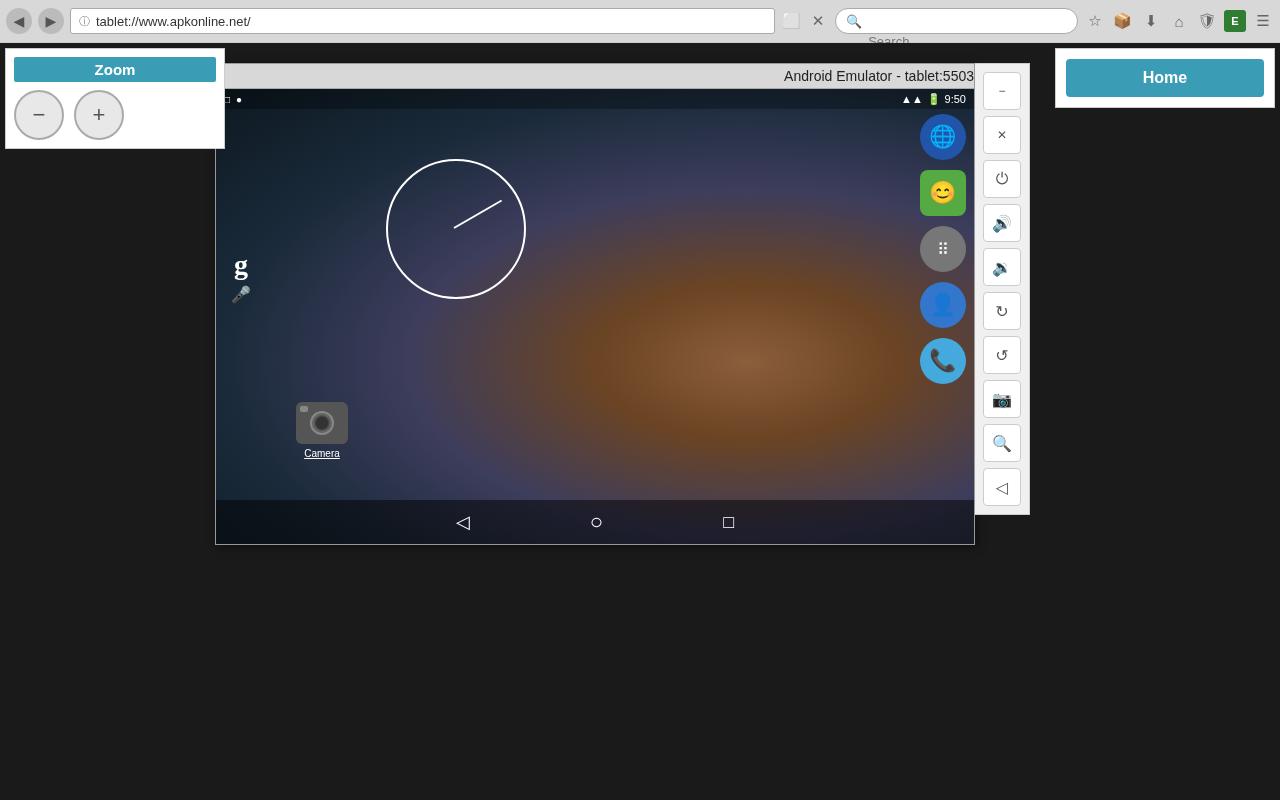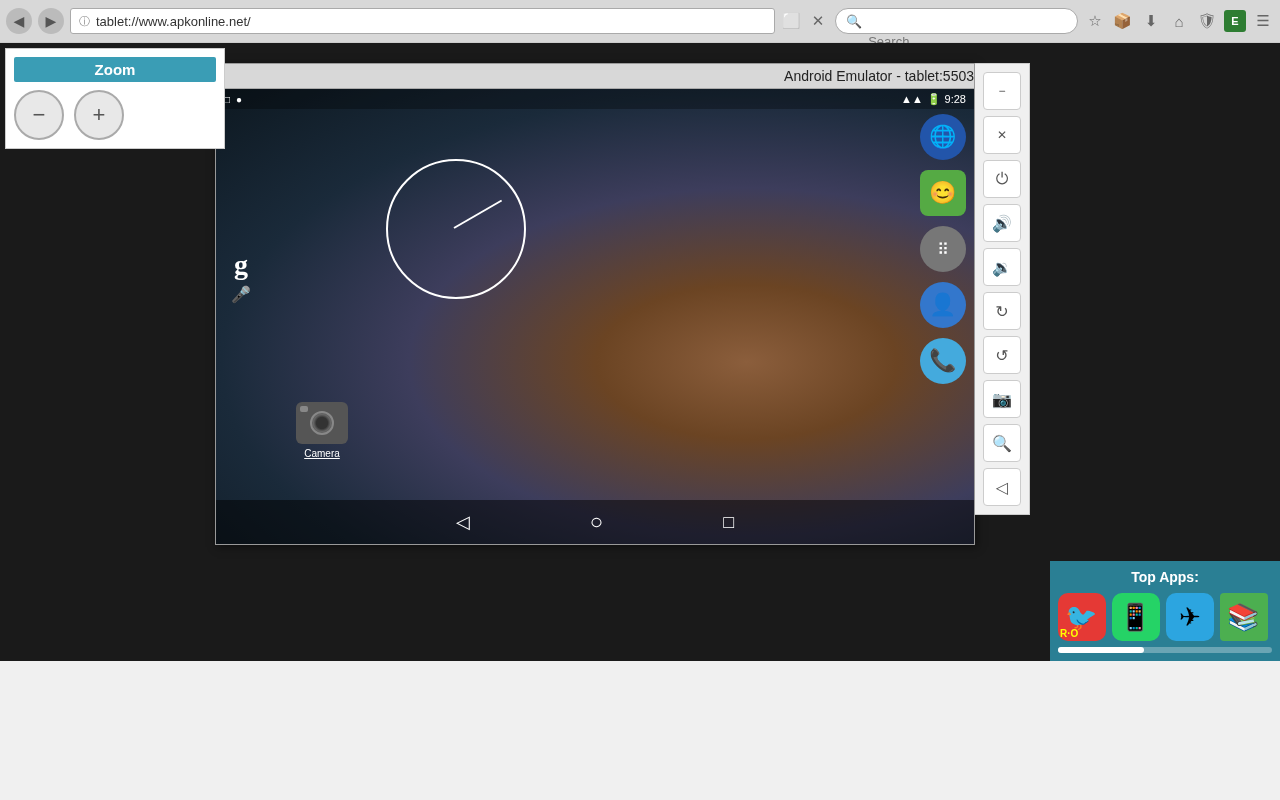--- a/index.html
+++ b/index.html
@@ -69,21 +69,21 @@
       background: #2e7d32;
       border-radius: 3px;
       color: white;
       font-size: 11px;
       font-weight: bold;
     }
 
     
     .page-content {
       width: 1280px;
-      height: 618px;
+      height: 758px;
       background: #1a1a1a;
       position: relative;
     }
 
     
     .zoom-panel {
       position: absolute;
       top: 5px; left: 5px;
       width: 220px;
       background: white;
@@ -386,37 +386,40 @@
 <div class="page-content">
 
   <div class="zoom-panel">
     <div class="zoom-label">Zoom</div>
     <div class="zoom-controls">
       <button class="zoom-btn">−</button>
       <button class="zoom-btn">+</button>
     </div>
   </div>
 
+  <div class="home-panel">
+    <button class="home-btn">Home</button>
+  </div>
 
   <div class="emulator-wrapper">
     <div class="emulator-window">
       <div class="emulator-titlebar">Android Emulator - tablet:5503</div>
       <div class="emulator-screen">
 
         <div class="android-bg"></div>
 
         <div class="android-statusbar">
           <div class="status-left">
             <span class="status-icon">□</span>
             <span class="status-icon">●</span>
           </div>
           <div class="status-right">
             <span>▲▲</span>
             <span>🔋</span>
-            <span>9:28</span>
+            <span>9:50</span>
           </div>
         </div>
 
         <div class="clock-widget">
           <div class="clock-circle">
             <div class="clock-hand"></div>
           </div>
         </div>
 
         <div class="google-widget">
@@ -481,35 +484,14 @@
       </div>
       <div class="side-ctrl-btn">
         <span>🔍</span>
       </div>
       <div class="side-ctrl-btn">
         <span>◁</span>
       </div>
     </div>
   </div>
 
-  <div class="top-apps-panel">
-    <div class="top-apps-title">Top Apps:</div>
-    <div class="top-apps-grid">
-      <div class="top-app-item angry-birds" style="background:#e53935; position:relative;">
-        <span style="font-size:26px;">🐦</span>
-        <span style="position:absolute;bottom:2px;left:2px;font-size:10px;color:yellow;font-weight:bold;">R·O</span>
-      </div>
-      <div class="top-app-item whatsapp" style="background:#25D366;">
-        <span style="font-size:26px;">📱</span>
-      </div>
-      <div class="top-app-item telegram" style="background:#2ca5e0;">
-        <span style="font-size:26px;">✈</span>
-      </div>
-      <div class="top-app-item books" style="background:#4caf50; border-radius:4px;">
-        <span style="font-size:26px;">📚</span>
-      </div>
-    </div>
-    <div class="scrollbar-track">
-      <div class="scrollbar-thumb"></div>
-    </div>
-  </div>
 
 </div>
 
 </body></html>

